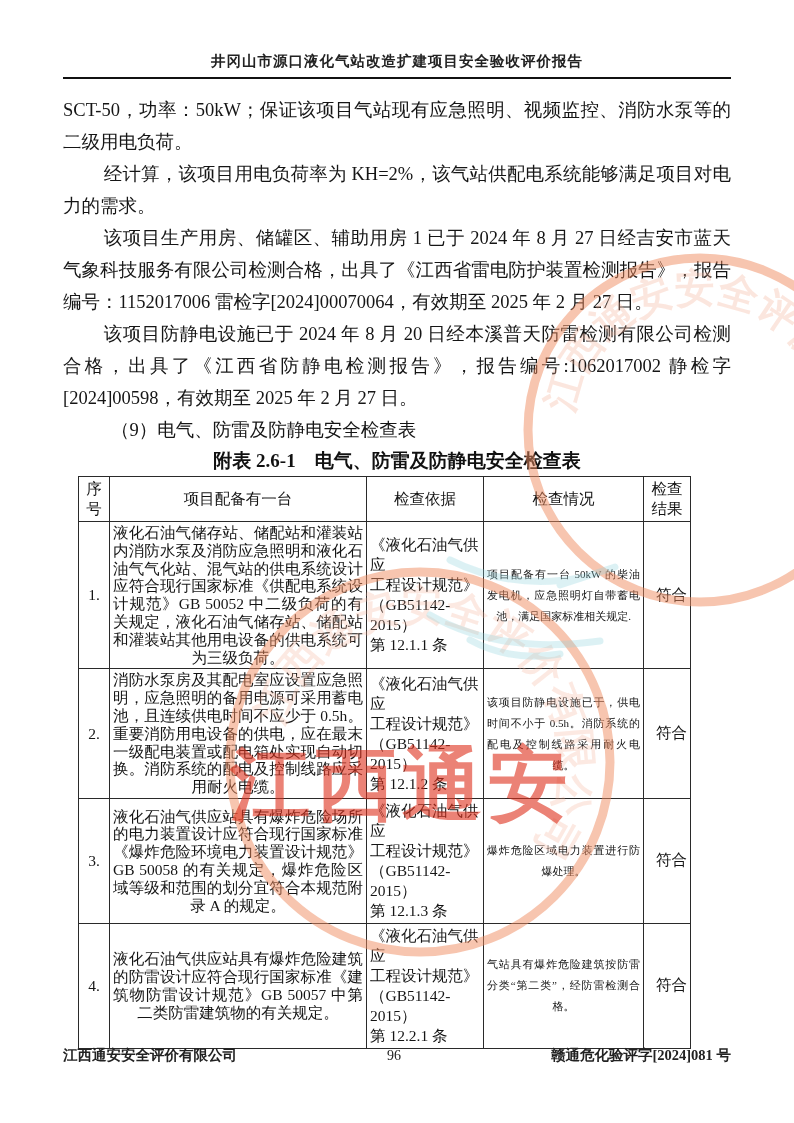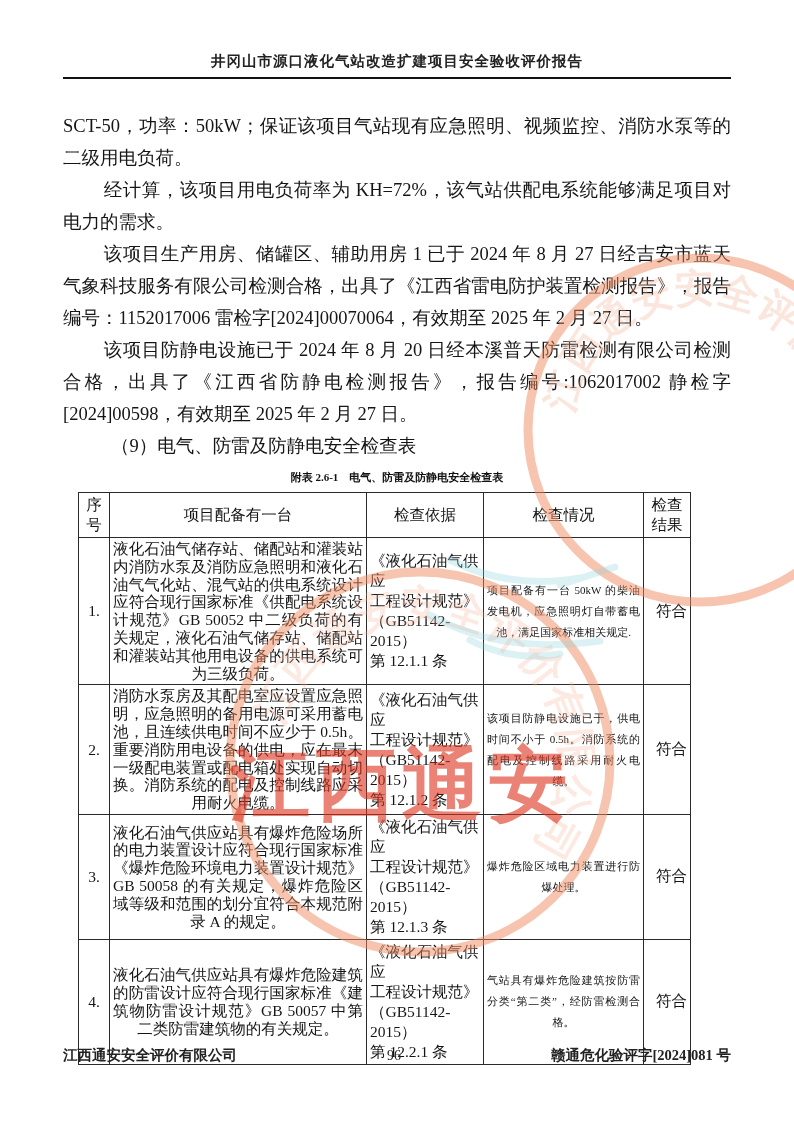--- a/index.html
+++ b/index.html
@@ -26,34 +26,34 @@
   }
   .hdr-rule {
     position: absolute;
     top: 77px; left: 63px; width: 668px;
     border: 0;
     border-top: 2px solid #111;
   }
   
   .body-col {
     position: absolute;
-    top: 110px; left: 63px; width: 668px;
+    top: 94px; left: 63px; width: 668px;
   }
   .para {
     font-size: 18.5px;
     line-height: 32px;
     text-align: justify;
     color: #151515;
   }
   .para.indent { text-indent: 2.2em; }
   .para.item { text-indent: 2.6em; }
   .tbl-caption {
     margin-top: 2px;
     text-align: center;
-    font-size: 11px;
+    font-size: 19px;
     font-weight: bold;
     line-height: 26px;
     color: #111;
   }
   
   table.check {
     margin-left: 15px;
     margin-top: 2px;
     border-collapse: collapse;
     table-layout: fixed;
@@ -128,21 +128,21 @@
 </head>
 <body>
 
 <div class="page">
 
   <div class="hdr">井冈山市源口液化气站改造扩建项目安全验收评价报告</div>
   <hr class="hdr-rule">
 
   <div class="body-col">
     <p class="para">SCT-50，功率：50kW；保证该项目气站现有应急照明、视频监控、消防水泵等的二级用电负荷。</p>
-    <p class="para indent">经计算，该项目用电负荷率为 KH=72%，该气站供配电系统能够满足项目对电力的需求。</p>
+    <p class="para indent">经计算，该项目用电负荷率为 KH=2%，该气站供配电系统能够满足项目对电力的需求。</p>
     <p class="para indent">该项目生产用房、储罐区、辅助用房 1 已于 2024 年 8 月 27 日经吉安市蓝天气象科技服务有限公司检测合格，出具了《江西省雷电防护装置检测报告》，报告编号：1152017006 雷检字[2024]00070064，有效期至 2025 年 2 月 27 日。</p>
     <p class="para indent">该项目防静电设施已于 2024 年 8 月 20 日经本溪普天防雷检测有限公司检测合格，出具了《江西省防静电检测报告》，报告编号:1062017002 静检字[2024]00598，有效期至 2025 年 2 月 27 日。</p>
     <p class="para item">（9）电气、防雷及防静电安全检查表</p>
 
     <div class="tbl-caption">附表 2.6-1　电气、防雷及防静电安全检查表</div>
 
     <table class="check">
       <colgroup>
         <col class="c-num">
           <col class="c-item">

